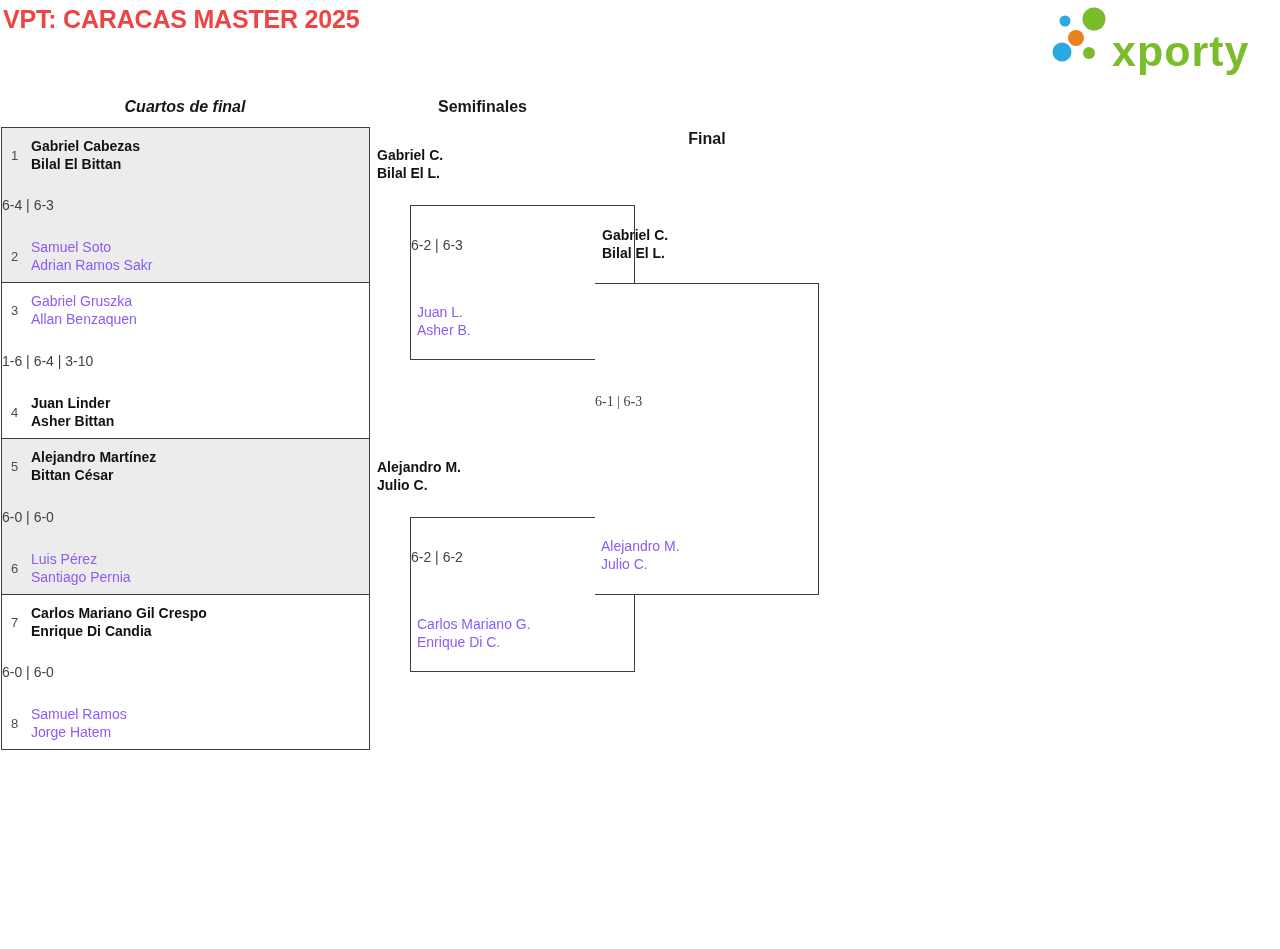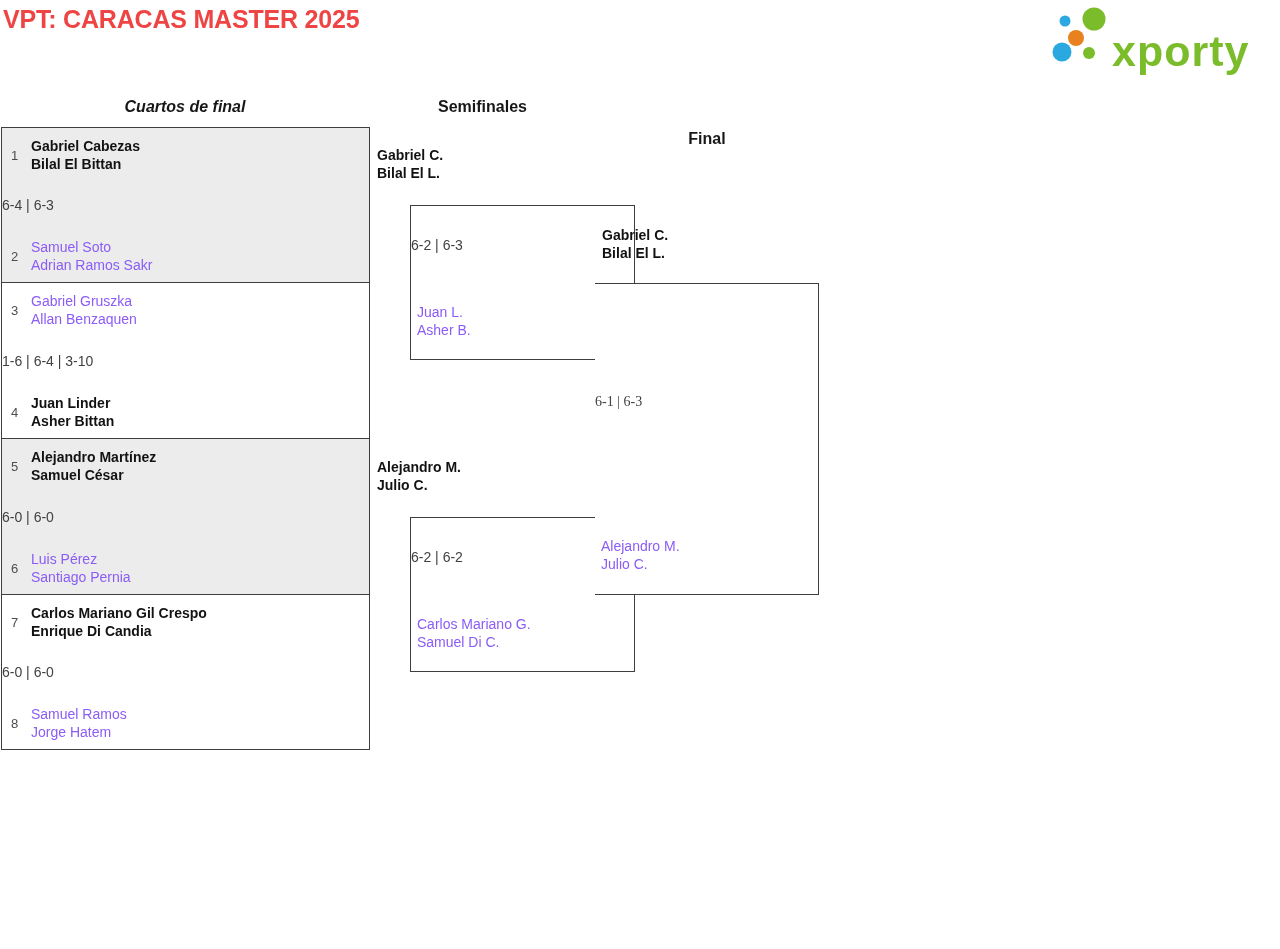--- a/index.html
+++ b/index.html
@@ -120,21 +120,21 @@
         <span>Asher Bittan</span>
       </span>
     </div>
   </div>
 
   <div class="match qf shaded" style="top:438px;height:157px;">
     <div class="team top">
       <span class="seed">5</span>
       <span class="names winner">
         <span>Alejandro Martínez</span>
-        <span>Samuel César</span>
+        <span>Bittan César</span>
       </span>
     </div>
     <div class="score">6-0 | 6-0</div>
     <div class="team bottom">
       <span class="seed">6</span>
       <span class="names">
         <span>Luis Pérez</span>
         <span>Santiago Pernia</span>
       </span>
     </div>
@@ -178,21 +178,21 @@
     <span class="names winner">
       <span>Alejandro M.</span>
       <span>Julio C.</span>
     </span>
   </div>
   <div class="match sf" style="top:517px;">
     <div class="score">6-2 | 6-2</div>
     <div class="team inbox">
       <span class="names">
         <span>Carlos Mariano G.</span>
-        <span>Samuel Di C.</span>
+        <span>Enrique Di C.</span>
       </span>
     </div>
   </div>
 
   <div class="adv-label fin-top">
     <span class="names winner">
       <span>Gabriel C.</span>
       <span>Bilal El L.</span>
     </span>
   </div>

